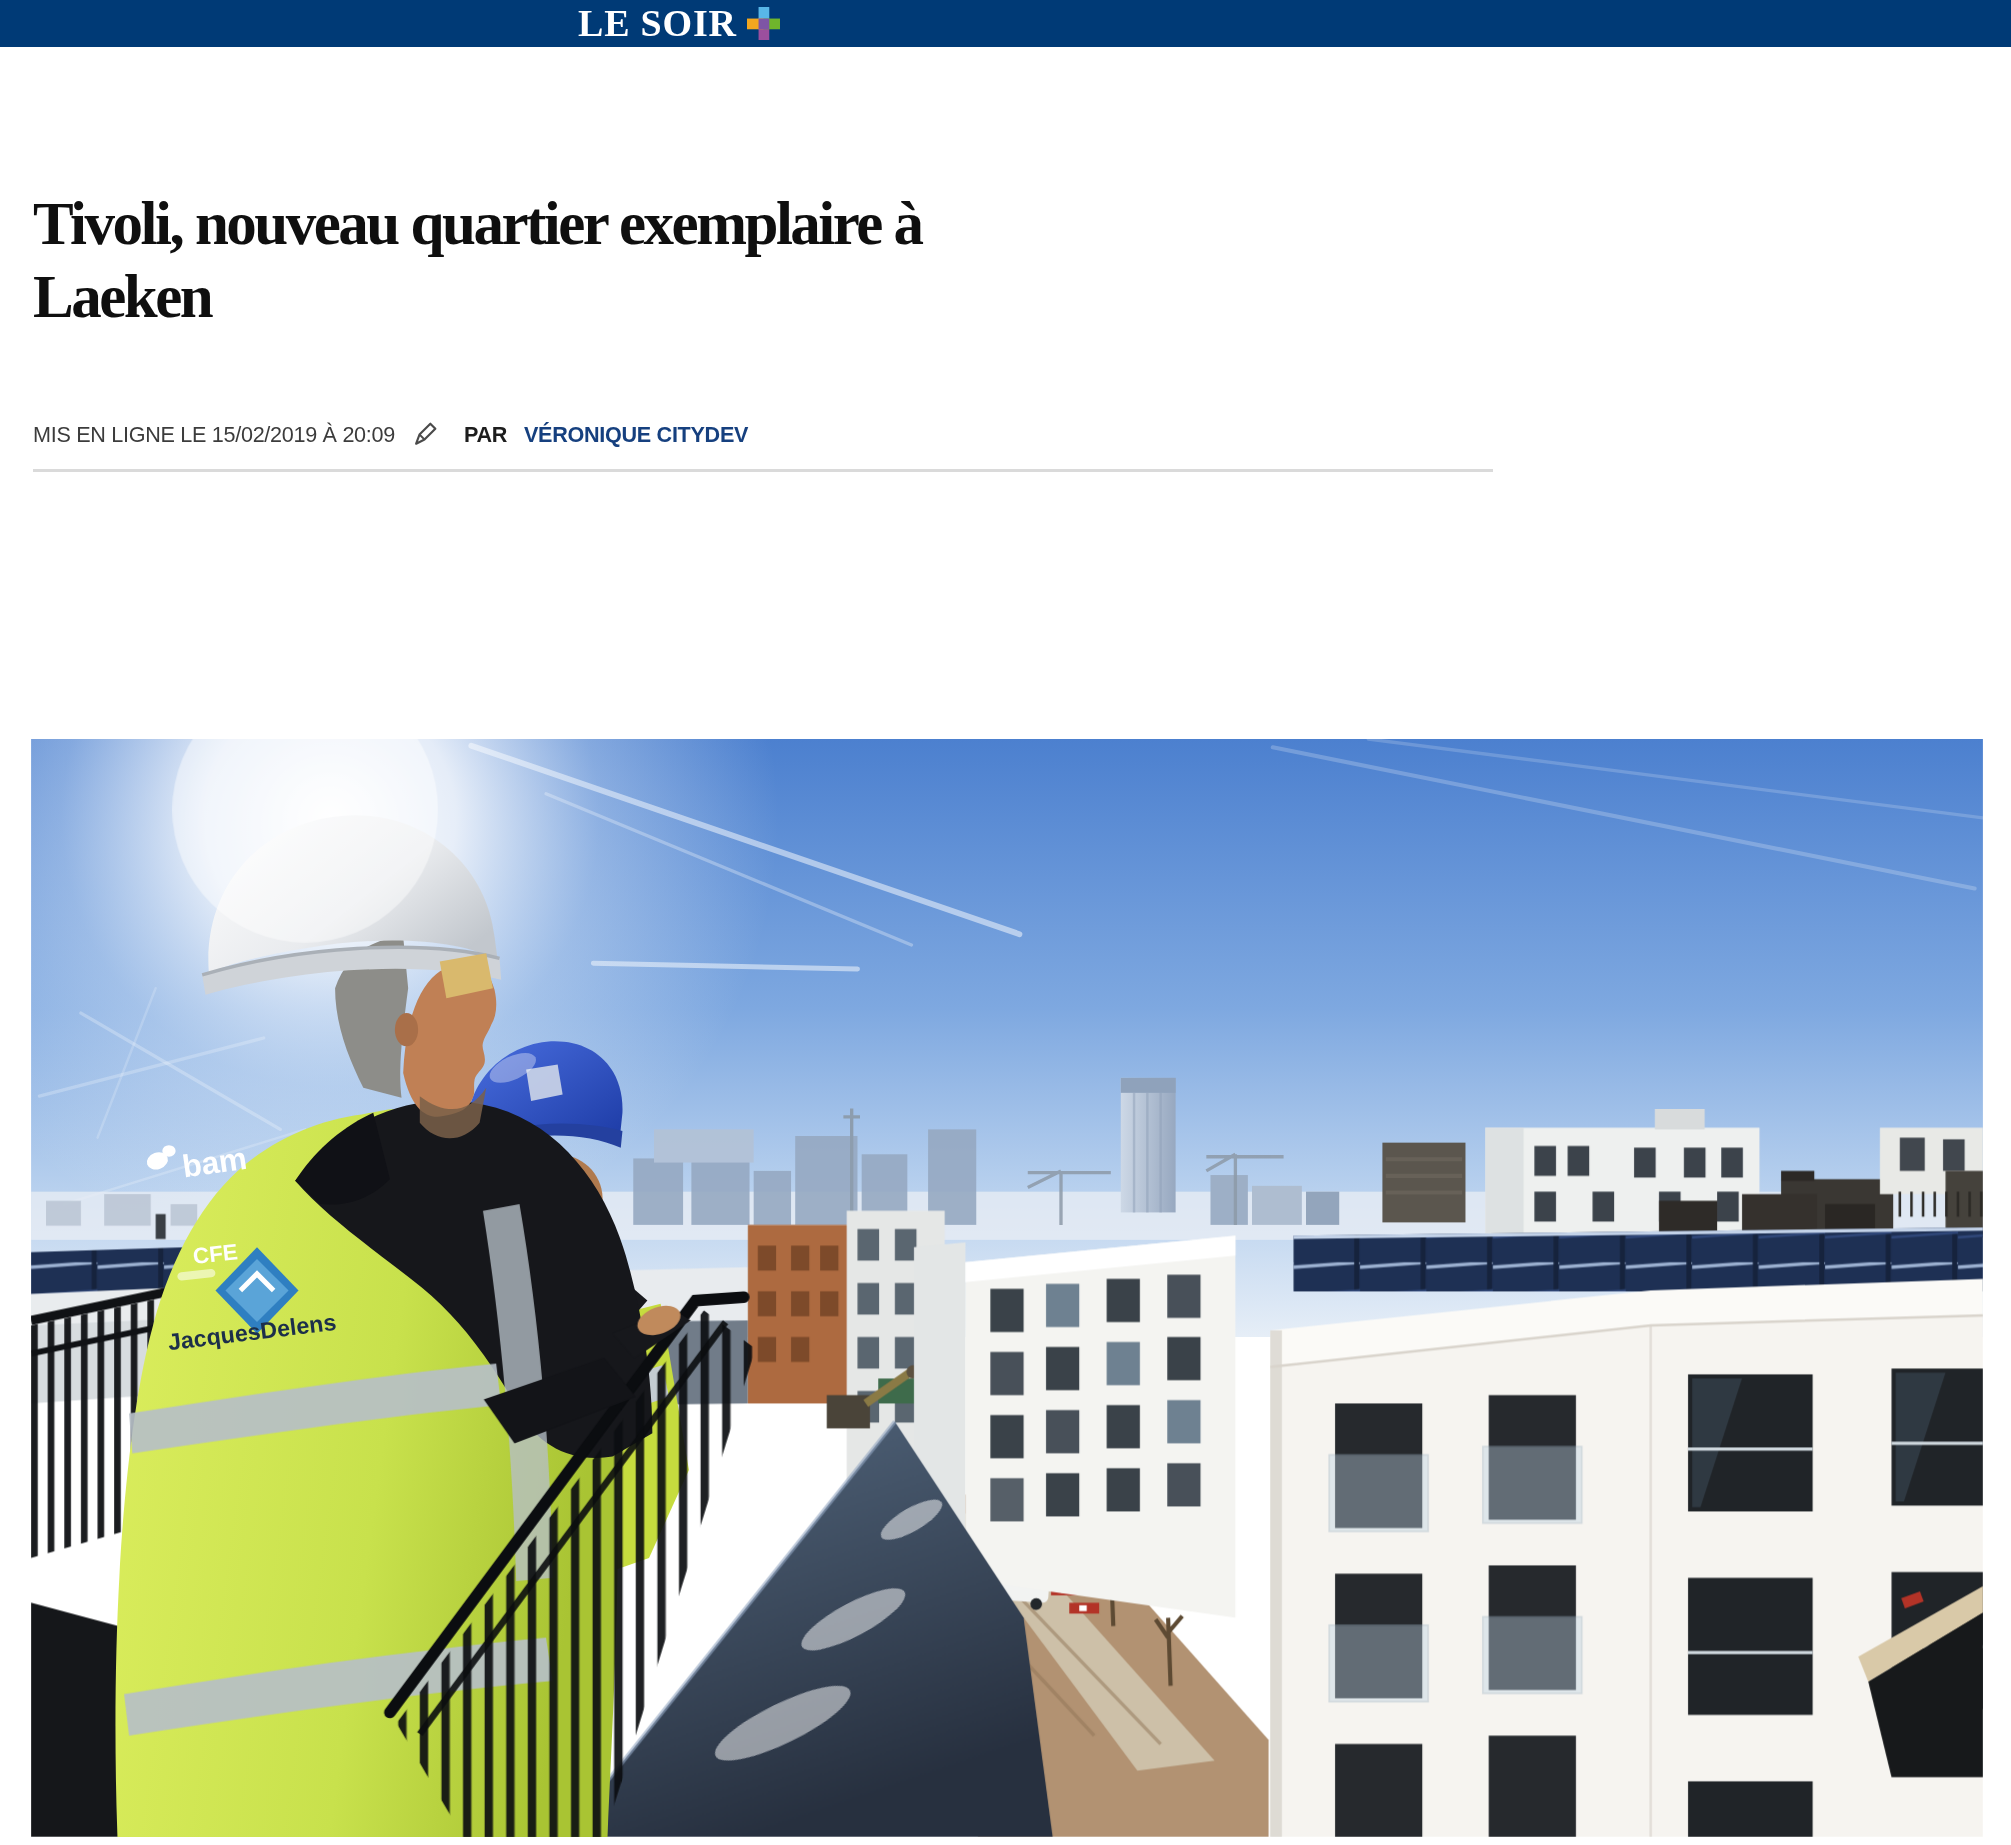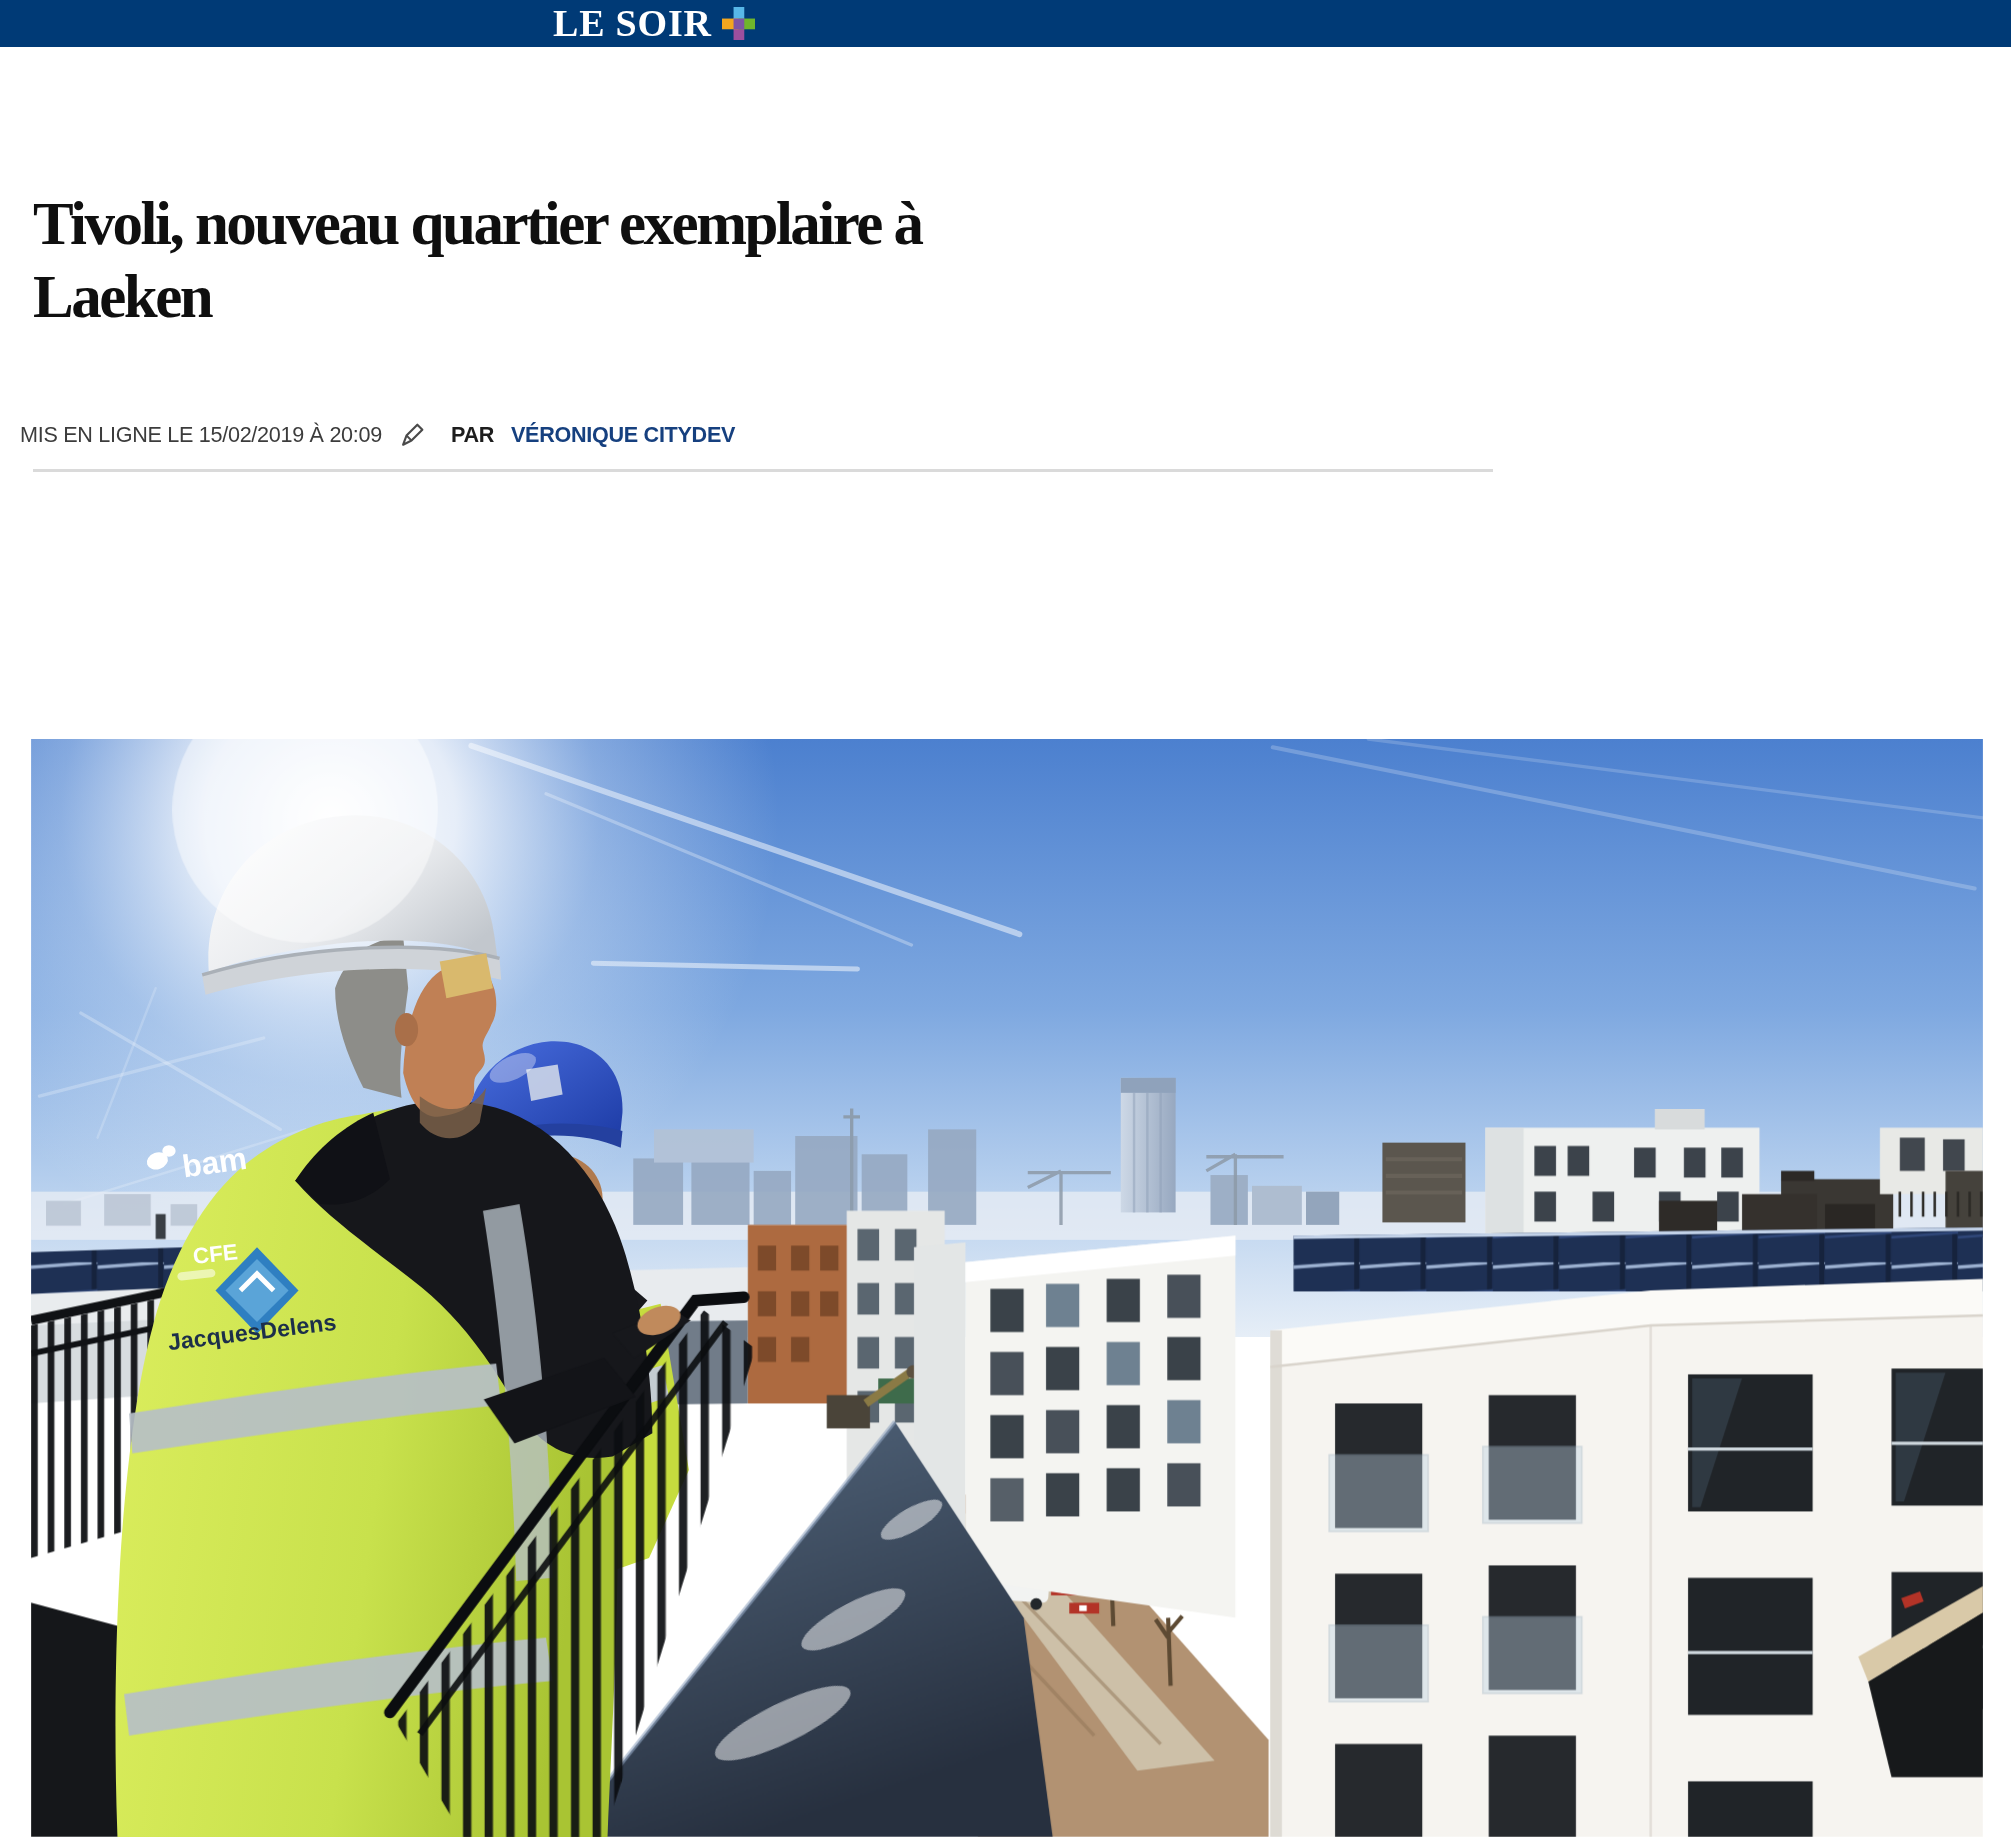--- a/index.html
+++ b/index.html
@@ -1,29 +1,29 @@
 <!DOCTYPE html>
 <html style="font-size:13.3px"><head>
 <meta charset="utf-8">
 <style>
   html,body{margin:0;padding:0;background:#ffffff;}
   .page{position:relative;width:2011px;height:1846px;background:#fff;overflow:hidden;
         font-family:"Liberation Sans",sans-serif;}
   
   .topbar{position:absolute;top:0;left:0;width:2011px;height:47px;background:#003a76;}
-  .logo{position:absolute;left:553px;top:4.2px;display:flex;align-items:center;gap:10px;
+  .logo{position:absolute;left:578px;top:4.2px;display:flex;align-items:center;gap:10px;
         text-decoration:none;cursor:pointer;}
   .logo-text{color:#fff;font-family:"Liberation Serif",serif;font-weight:700;
              font-size:38px;letter-spacing:0.8px;line-height:38px;}
   
   .headline{position:absolute;left:33px;top:146px;width:1462px;color:#0f0f0f;
             font-family:"Liberation Serif",serif;font-weight:700;font-size:61px;
             line-height:1.2;letter-spacing:-2.5px;}
   
-  .byline{position:absolute;left:20px;top:422px;display:flex;align-items:flex-end;gap:17px;
+  .byline{position:absolute;left:33px;top:422px;display:flex;align-items:flex-start;gap:17px;
           font-size:21.6px;letter-spacing:-0.3px;white-space:nowrap;}
   .published{color:#3c3c3c;}
   .par{color:#1d1d1d;font-weight:700;margin-left:10px;}
   .author{color:#16407f;font-weight:700;cursor:pointer;}
   .divider{position:absolute;left:33px;top:469px;width:1460px;height:2.5px;background:#dadada;}
   
   .lede{position:absolute;left:33px;top:515px;width:1329px;color:#3d3d3d;
         font-family:"Liberation Serif",serif;font-size:32px;line-height:1.41;}
   
   .figure{position:absolute;left:31px;top:739px;width:1952px;height:1098px;overflow:hidden;}

